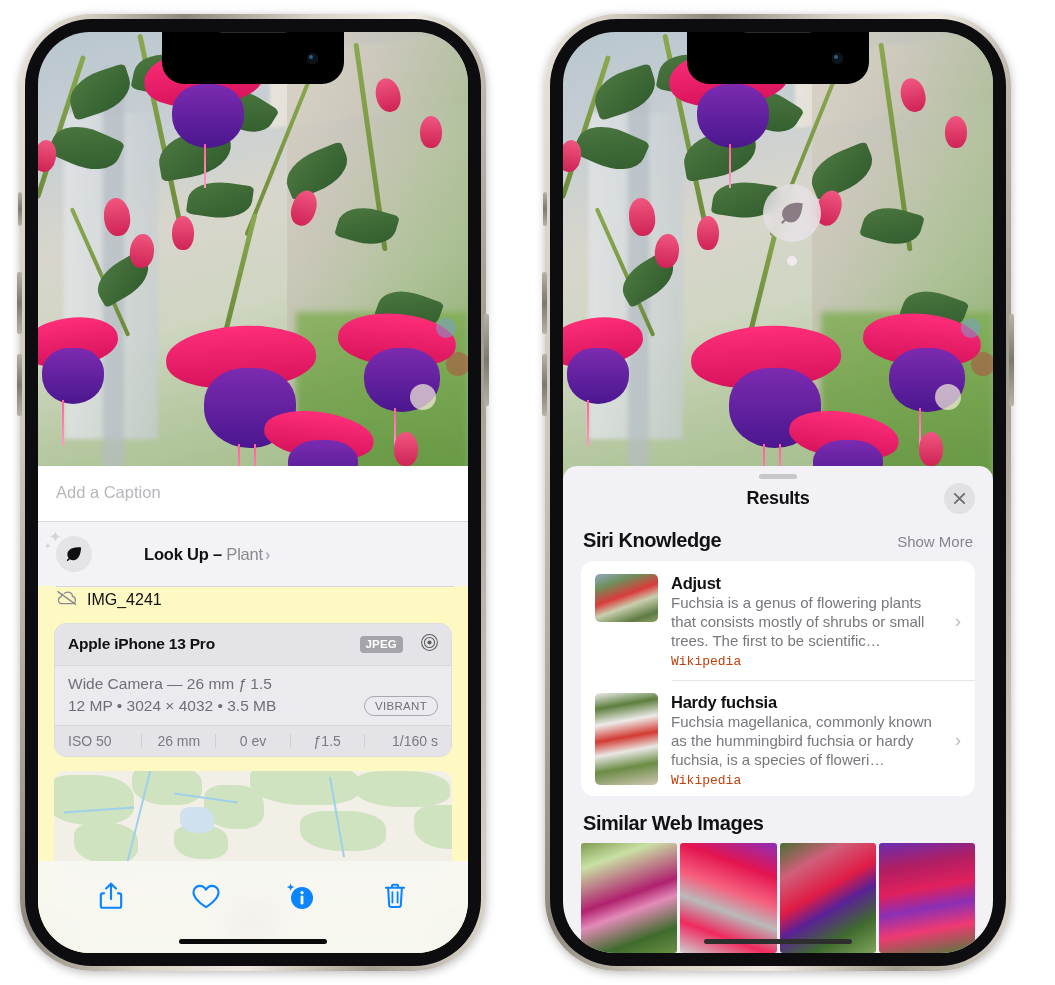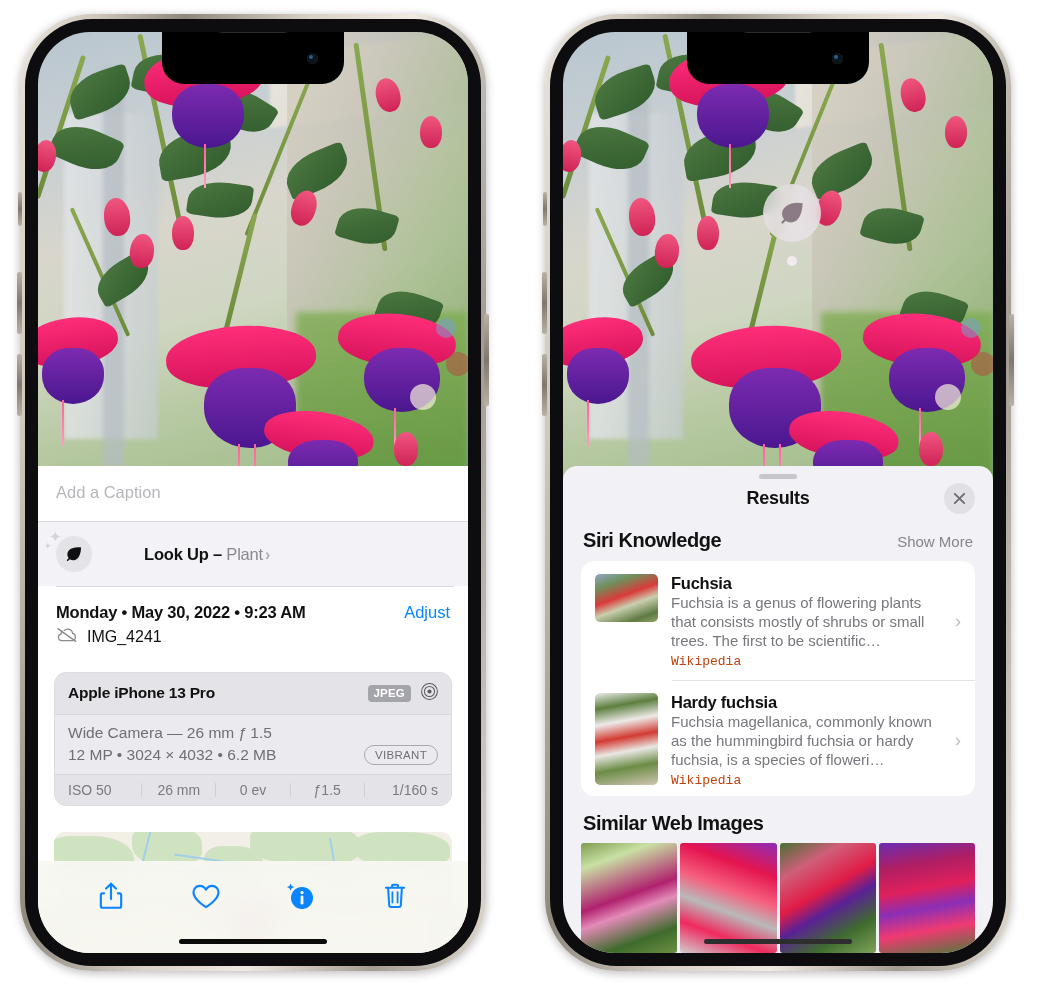--- a/index.html
+++ b/index.html
@@ -119,21 +119,21 @@
     position:absolute; border-radius: 50% 50% 46% 46%;
     background: linear-gradient(180deg,#f0567f,#cf2356);
   }
   .fl-stamen {
     position:absolute; width:2px; background: linear-gradient(180deg,#ff5f9c,#ff9cc4);
   }
 
   
   .sheet-left {
     position: absolute; left:0; right:0; bottom:0; top: 434px;
-    background: #ffffff;
+    background: #fef9c3;
     z-index: 20;
     display:flex; flex-direction:column;
   }
   .caption-row {
     background:#ffffff; padding: 17px 18px 19px 18px;
     border-bottom: .5px solid #d9d9de;
   }
   .caption-ph { color:#b6b6bb; font-size: 16.5px; }
 
   .lookup-row {
@@ -158,30 +158,30 @@
   .date-row {
     display:flex; align-items:flex-start; justify-content:space-between;
     padding: 16px 18px 2px 18px;
   }
   .date-text { font-size: 16.5px; color:#111; font-weight:700; letter-spacing:-.2px; }
   .adjust { font-size: 16.5px; color:#0a84ff; }
   .file-row { display:flex; align-items:center; gap:9px; padding: 3px 18px 13px 18px; }
   .file-name { font-size: 16px; color:#111; }
 
   .meta-card {
-    margin: 12px 16px; border-radius: 12px; overflow:hidden;
+    margin: 0 16px; border-radius: 12px; overflow:hidden;
     background:#eaeaef; border: .5px solid #dcdce1;
   }
   .meta-head {
     display:flex; align-items:center; justify-content:space-between;
     padding: 9px 12px 9px 13px; background:#e3e3e8;
     border-bottom:.5px solid #d6d6db;
   }
   .meta-title { font-size:15.5px; font-weight:700; color:#111; letter-spacing:-.2px; }
-  .meta-head-right { display:flex; align-items:center; gap:9px;padding-left:40px; }
+  .meta-head-right { display:flex; align-items:center; gap:17px;padding-left:40px; }
   .tag-jpeg {
     background:#a4a4ab; color:#fff; font-size:11.5px; font-weight:700;
     padding: 2.5px 6px; border-radius: 4px; letter-spacing:.2px;
   }
   .meta-body { padding: 9px 13px 9px 13px; background:#eaeaef; }
   .meta-line1 { font-size:15.5px; color:#6f6f75; margin-bottom:3px; }
   .meta-line2row { display:flex; align-items:center; justify-content:space-between; }
   .meta-line2 { font-size:15.5px; color:#6f6f75; }
   .tag-vibrant {
     border:1px solid #a8a8ae; color:#6f6f75; font-size:11.5px;
@@ -369,24 +369,20 @@
               <path d="M20.5 4.2C16 3.2 9.6 4 6.3 7.3c-2.9 2.9-2.8 7.2-.6 9.6l-2 2a.9.9 0 101.3 1.3l2-2c2.4 2 6.5 1.9 9.2-.8 3.4-3.4 4.2-9.8 4.3-13.2z" fill="#0f0f10"></path>
             </svg>
           </div>
           <div class="lookup-text">
             <span>Look Up – </span><span class="sub">Plant</span><span class="chev">›</span>
           </div>
         </div>
 
         <div class="divider"></div>
 
-        <div class="date-row">
-          <div class="date-text">Monday • May 30, 2022 • 9:23 AM</div>
-          <div class="adjust">Adjust</div>
-        </div>
 
         <div class="file-row">
           <span>
             <svg width="22" height="16" viewBox="0 0 26 18" aria-hidden="true">
               <path d="M7.2 15.6h11.2c2.7 0 4.6-1.9 4.6-4.3 0-2.1-1.4-3.8-3.4-4.2-.4-3-2.8-5.1-5.8-5.1-1.6 0-3 .6-4 1.6" fill="none" stroke="#8a8a8e" stroke-width="1.5" stroke-linecap="round"></path>
               <path d="M7.2 15.6c-2.5 0-4.3-1.7-4.3-4 0-2 1.3-3.5 3.1-3.9.1-1.3.6-2.4 1.5-3.2" fill="none" stroke="#8a8a8e" stroke-width="1.5" stroke-linecap="round"></path>
               <path d="M2.2 1.5l21 15" stroke="#8a8a8e" stroke-width="1.6" stroke-linecap="round"></path>
             </svg>
           </span>
           <span class="file-name">IMG_4241</span>
@@ -402,21 +398,21 @@
                   <circle cx="12" cy="12" r="10" fill="none" stroke="#5a5a5f" stroke-width="1.3"></circle>
                   <circle cx="12" cy="12" r="6.4" fill="none" stroke="#5a5a5f" stroke-width="1.3"></circle>
                   <circle cx="12" cy="12" r="2.6" fill="#5a5a5f"></circle>
                 </svg>
               </span>
             </div>
           </div>
           <div class="meta-body">
             <div class="meta-line1">Wide Camera — 26 mm ƒ 1.5</div>
             <div class="meta-line2row">
-              <div class="meta-line2">12 MP • 3024 × 4032 • 6.2 MB</div>
+              <div class="meta-line2">12 MP • 3024 × 4032 • 3.5 MB</div>
               <div class="tag-vibrant">VIBRANT</div>
             </div>
           </div>
           <div class="meta-exif">
             <div class="exif-item">ISO 50</div>
             <div class="exif-sep"></div>
             <div class="exif-item">26 mm</div>
             <div class="exif-sep"></div>
             <div class="exif-item">0 ev</div>
             <div class="exif-sep"></div>
@@ -578,21 +574,21 @@
 
         <div class="sec-head">
           <div class="sec-title">Siri Knowledge</div>
           <div class="show-more">Show More</div>
         </div>
 
         <div class="know-card">
           <div class="know-item">
             <div class="know-thumb thumb-a"></div>
             <div class="know-text">
-              <div class="know-title">Fuchsia</div>
+              <div class="know-title">Adjust</div>
               <div class="know-desc">Fuchsia is a genus of flowering plants that consists mostly of shrubs or small trees. The first to be scientific…</div>
               <div class="know-src">Wikipedia</div>
             </div>
             <div class="know-chev">›</div>
           </div>
           <div class="know-sep"></div>
           <div class="know-item">
             <div class="know-thumb thumb-b"></div>
             <div class="know-text">
               <div class="know-title">Hardy fuchsia</div>

